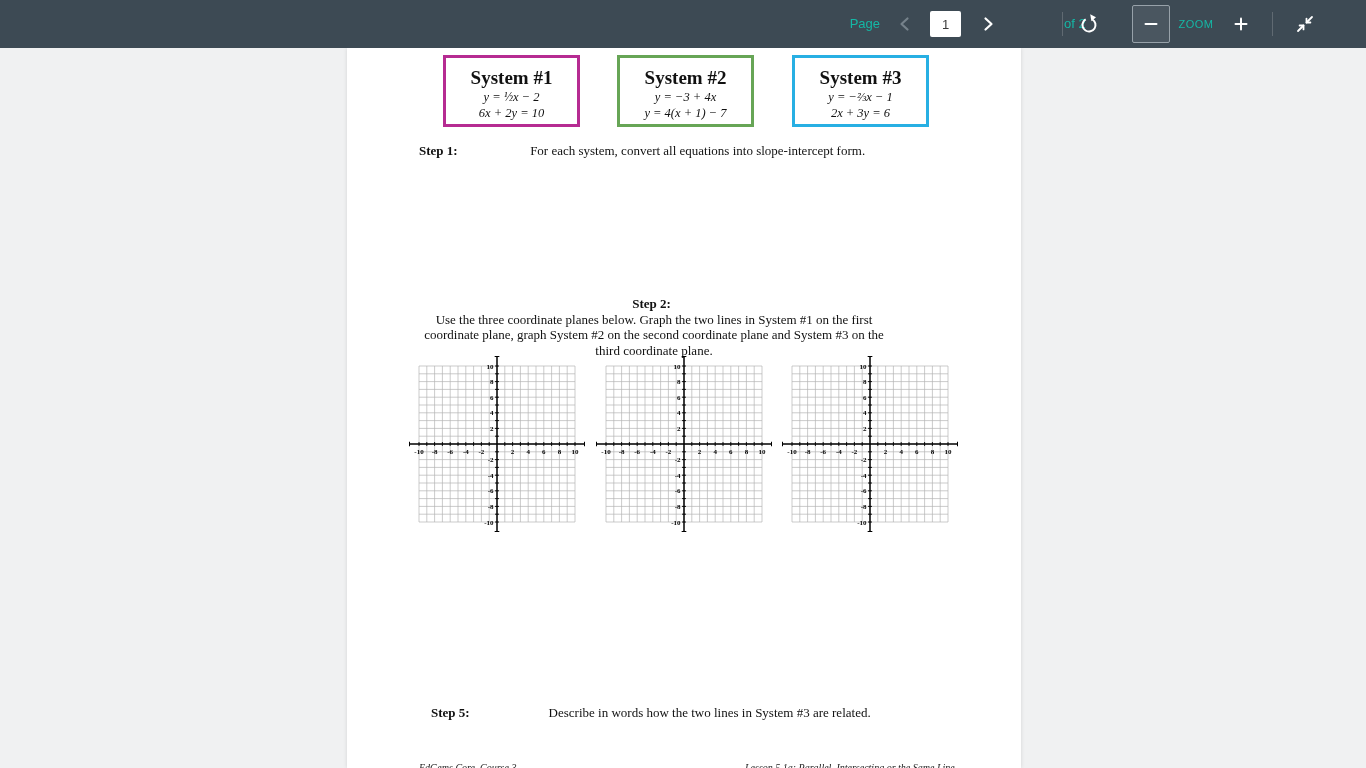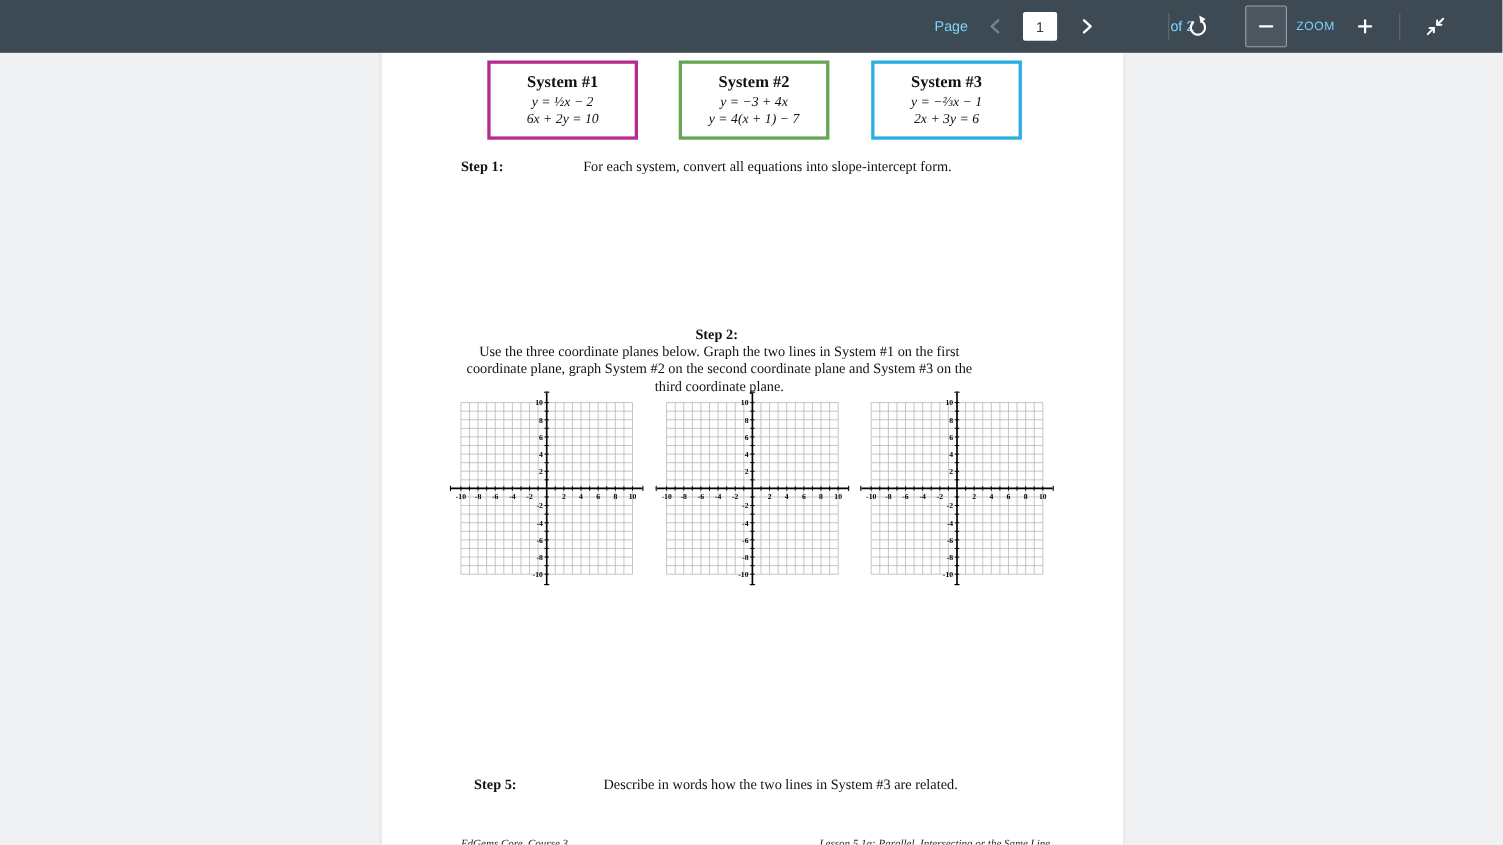--- a/index.html
+++ b/index.html
@@ -4,21 +4,21 @@
 <style>
   * { margin:0; padding:0; box-sizing:border-box; }
   html,body { width:1366px; height:768px; overflow:hidden; background:#f0f1f2;
               font-family:"Liberation Sans", sans-serif; }
   .screen { position:relative; width:1366px; height:768px; }
 
   
   .toolbar { position:absolute; top:0; left:0; width:1366px; height:48px;
              background:#3d4a54; z-index:10; }
   .tb-label { position:absolute; top:0; height:32px; line-height:48px;
-              color:#7dd3fc; font-size:13px; }
+              color:#14b8a6; font-size:13px; }
   .icon-btn { position:absolute; width:28px; height:28px; top:10px;
               background:transparent; border:none; cursor:pointer;
               display:flex; align-items:center; justify-content:center; padding:0; }
   .icon-btn svg { display:block; }
   .icon-btn.active { width:38px; height:38px; top:5px;
               background:rgba(255,255,255,0.07);
               border:1px solid #97a1a9; border-radius:2px; }
   .page-input { position:absolute; left:930px; top:11px; width:31px; height:26px;
               border:none; border-radius:2px; background:#fff; color:#3b3b3b;
               font-size:13px; text-align:center; font-family:"Liberation Sans",sans-serif; }
@@ -28,21 +28,21 @@
   
   .doc-area { position:absolute; top:48px; left:0; width:1366px; height:720px;
               background:#f0f1f2; }
   .page { position:absolute; left:347px; top:0; width:674px; height:720px;
               background:#fff; box-shadow:0 0 4px rgba(0,0,0,0.12); overflow:hidden;
               font-family:"Liberation Serif", serif; color:#111; }
 
   .sys-box { position:absolute; top:7px; width:137px; height:72px;
               border:3px solid #888; text-align:center; padding-top:9px;
               background:#fff; }
-  .sys-title { font-size:15px; font-weight:bold; }
+  .sys-title { font-size:19px; font-weight:bold; }
   .sys-eq { font-size:12.5px; font-style:italic; line-height:16px; }
 
   .step { position:absolute; left:72px; display:flex; font-size:13px; line-height:15.5px;text-align:center; }
   .step b { font-weight:bold; white-space:nowrap; margin-right:5px; }
   .step .txt { width:470px; }
 
   .grid-box { position:absolute; width:176px; height:176px; }
   .grid-label { font-family:"Liberation Serif", serif; font-size:7px; font-weight:bold; fill:#000; }
 
   .footer { position:absolute; top:714px; left:0; width:674px; height:14px;

